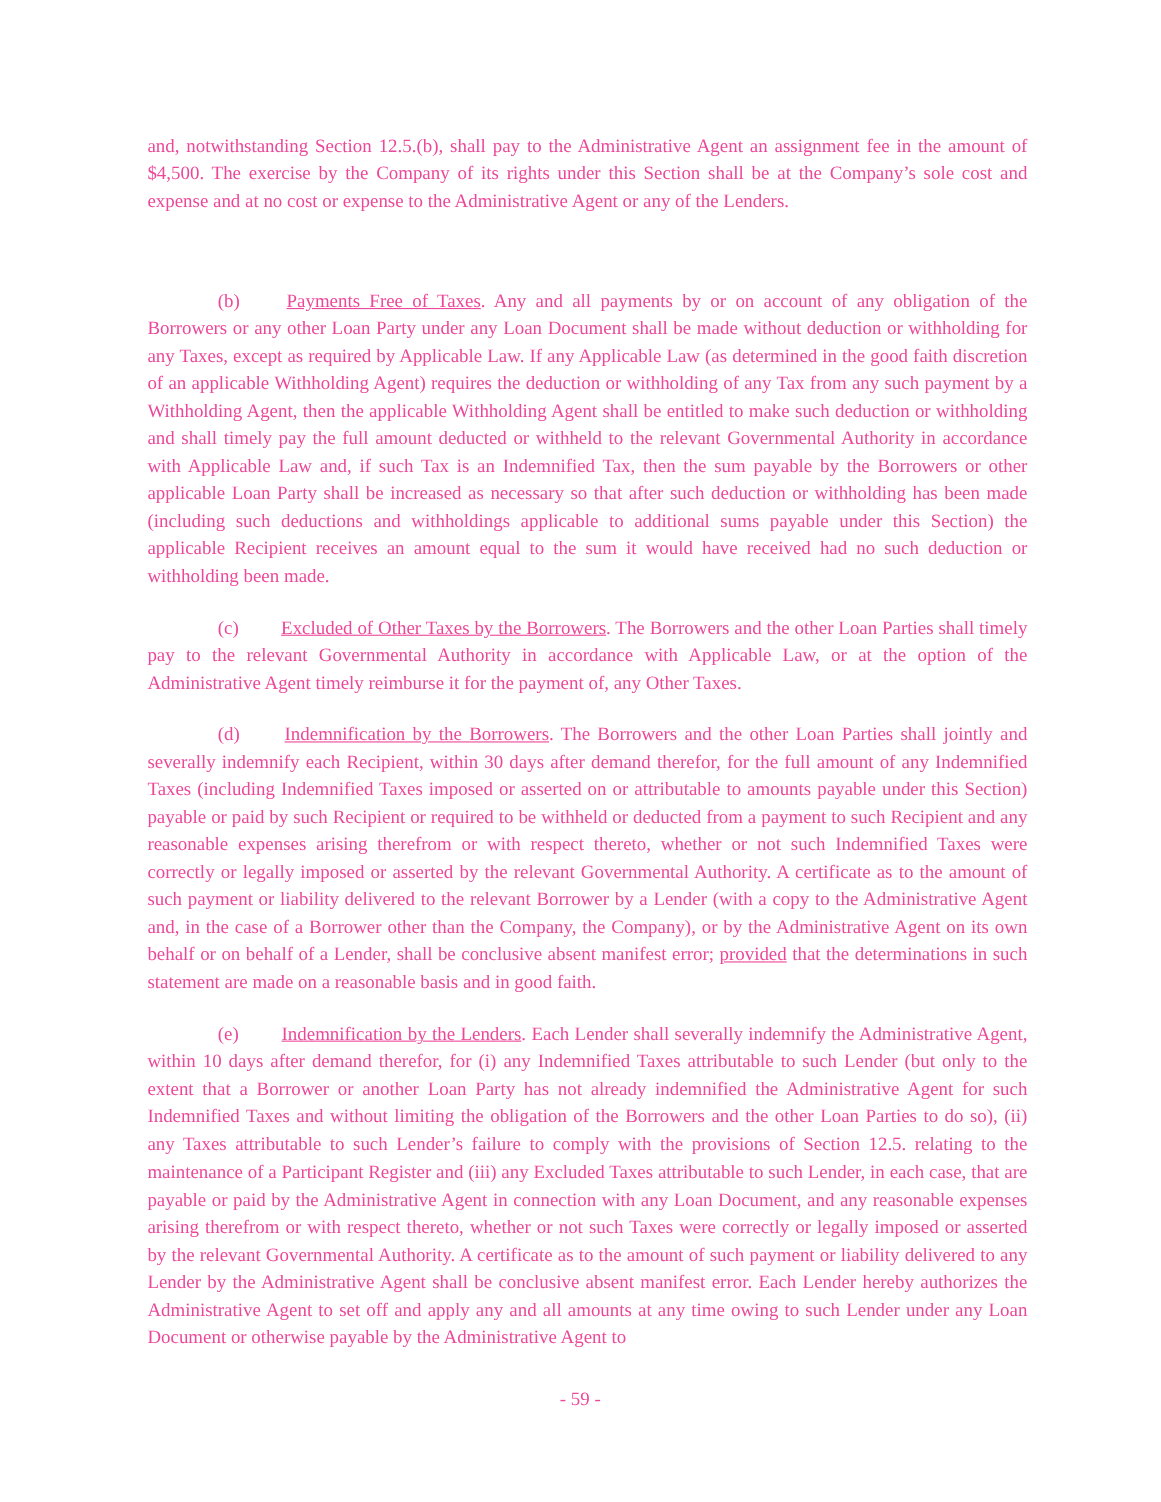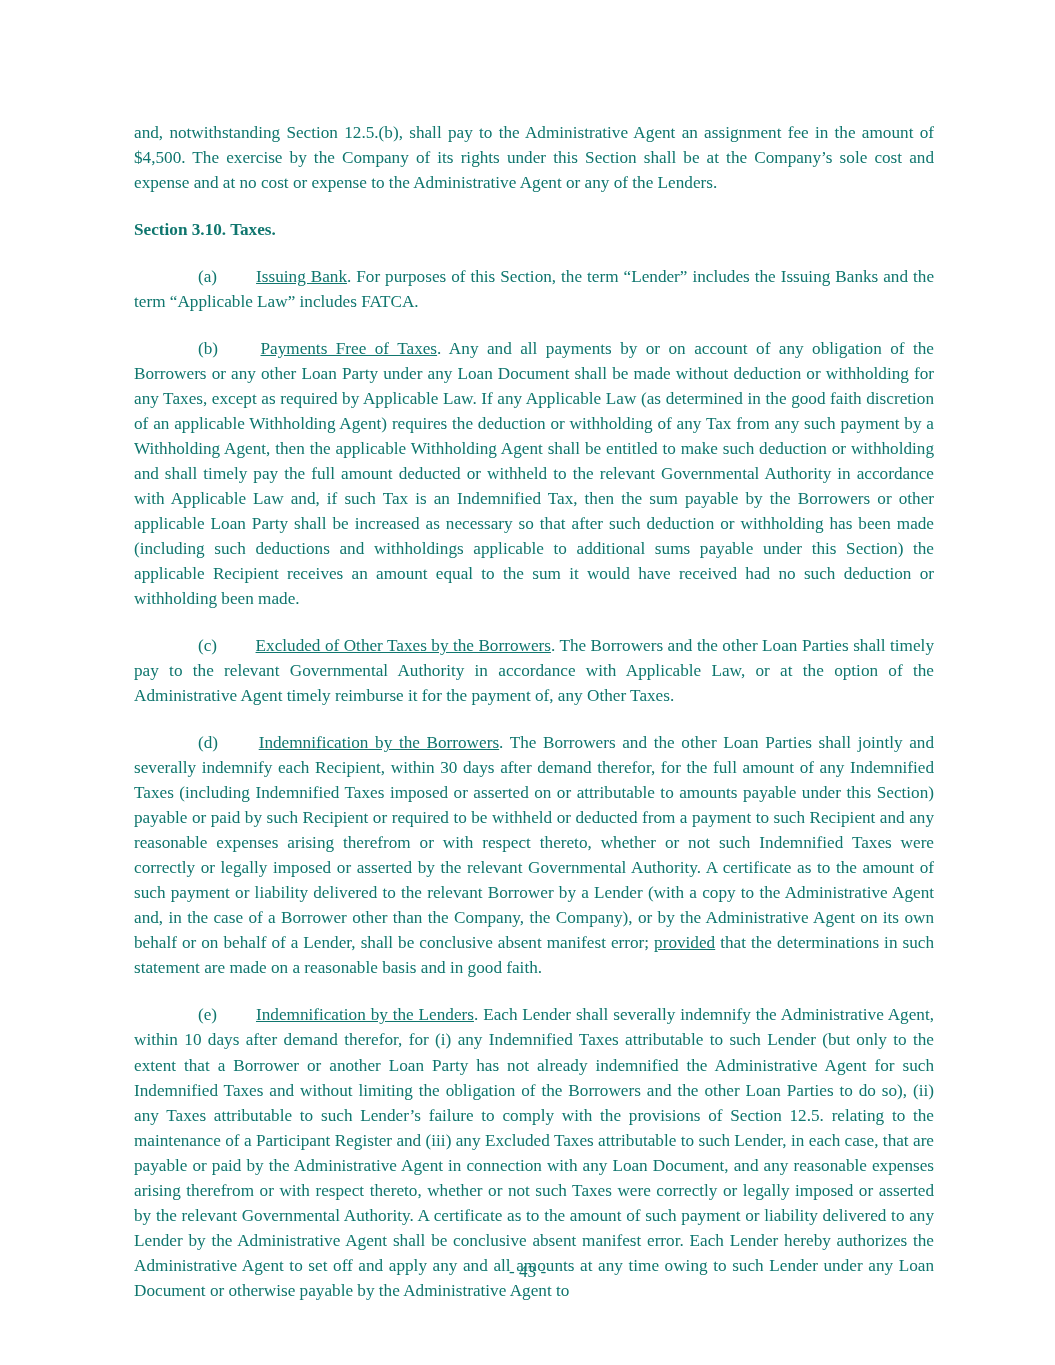--- a/index.html
+++ b/index.html
@@ -6,21 +6,21 @@
     margin: 0;
     padding: 0;
     background: #ffffff;
   }
   .page {
     width: 1055px;
     height: 1365px;
     position: relative;
     background: #ffffff;
     font-family: "Liberation Serif", serif;
-    color: #0f766e;
+    color: #ec4899;
     box-sizing: border-box;
   }
   .content {
     position: absolute;
     left: 134px;
     top: 120px;
     width: 800px;
   }
   p {
     margin: 0;
@@ -59,28 +59,23 @@
 
 <div class="page">
   <div class="content">
 
     <p>
       <span>and, notwithstanding Section 12.5.(b), shall pay to the Administrative Agent an assignment fee in the amount of $4,500.  The exercise by the Company of its rights under this Section shall be at the Company’s sole cost and expense and at no cost or expense to the Administrative Agent or any of the Lenders.</span>
     </p>
 
     <div class="para-gap"></div>
 
-    <p class="section-head">Section 3.10.  Taxes.</p>
 
     <div class="para-gap"></div>
 
-    <p class="indent">
-      <span>(a)</span>
-      <span style="display:inline-block;width:34px"></span><span class="u">Issuing Bank</span><span>.  For purposes of this Section, the term “Lender” includes the Issuing Banks and the term “Applicable Law” includes FATCA.</span>
-    </p>
 
     <div class="para-gap"></div>
 
     <p class="indent">
       <span>(b)</span>
       <span style="display:inline-block;width:34px"></span><span class="u">Payments Free of Taxes</span><span>.  Any and all payments by or on account of any obligation of the Borrowers or any other Loan Party under any Loan Document shall be made without deduction or withholding for any Taxes, except as required by Applicable Law.  If any Applicable Law (as determined in the good faith discretion of an applicable Withholding Agent) requires the deduction or withholding of any Tax from any such payment by a Withholding Agent, then the applicable Withholding Agent shall be entitled to make such deduction or withholding and shall timely pay the full amount deducted or withheld to the relevant Governmental Authority in accordance with Applicable Law and, if such Tax is an Indemnified Tax, then the sum payable by the Borrowers or other applicable Loan Party shall be increased as necessary so that after such deduction or withholding has been made (including such deductions and withholdings applicable to additional sums payable under this Section) the applicable Recipient receives an amount equal to the sum it would have received had no such deduction or withholding been made.</span>
     </p>
 
     <div class="para-gap"></div>
 
@@ -98,14 +93,14 @@
 
     <div class="para-gap"></div>
 
     <p class="indent">
       <span>(e)</span>
       <span style="display:inline-block;width:34px"></span><span class="u">Indemnification by the Lenders</span><span>.   Each Lender shall severally indemnify the Administrative Agent, within 10 days after demand therefor, for (i) any Indemnified Taxes attributable to such Lender (but only to the extent that a Borrower or another Loan Party has not already indemnified the Administrative Agent for such Indemnified Taxes and without limiting the obligation of the Borrowers and the other Loan Parties to do so), (ii) any Taxes attributable to such Lender’s failure to comply with the provisions of Section 12.5. relating to the maintenance of a Participant Register and (iii) any Excluded Taxes attributable to such Lender, in each case, that are payable or paid by the Administrative Agent in connection with any Loan Document, and any reasonable expenses arising therefrom or with respect thereto, whether or not such Taxes were correctly or legally imposed or asserted by the relevant Governmental Authority.  A certificate as to the amount of such payment or liability delivered to any Lender by the Administrative Agent shall be conclusive absent manifest error.  Each Lender hereby authorizes the Administrative Agent to set off and apply any and all amounts at any time owing to such Lender under any Loan Document or otherwise payable by the Administrative Agent to</span>
     </p>
 
   </div>
 
-  <div class="footer">- 43 -</div>
+  <div class="footer">- 59 -</div>
 </div>
 
 </body></html>

